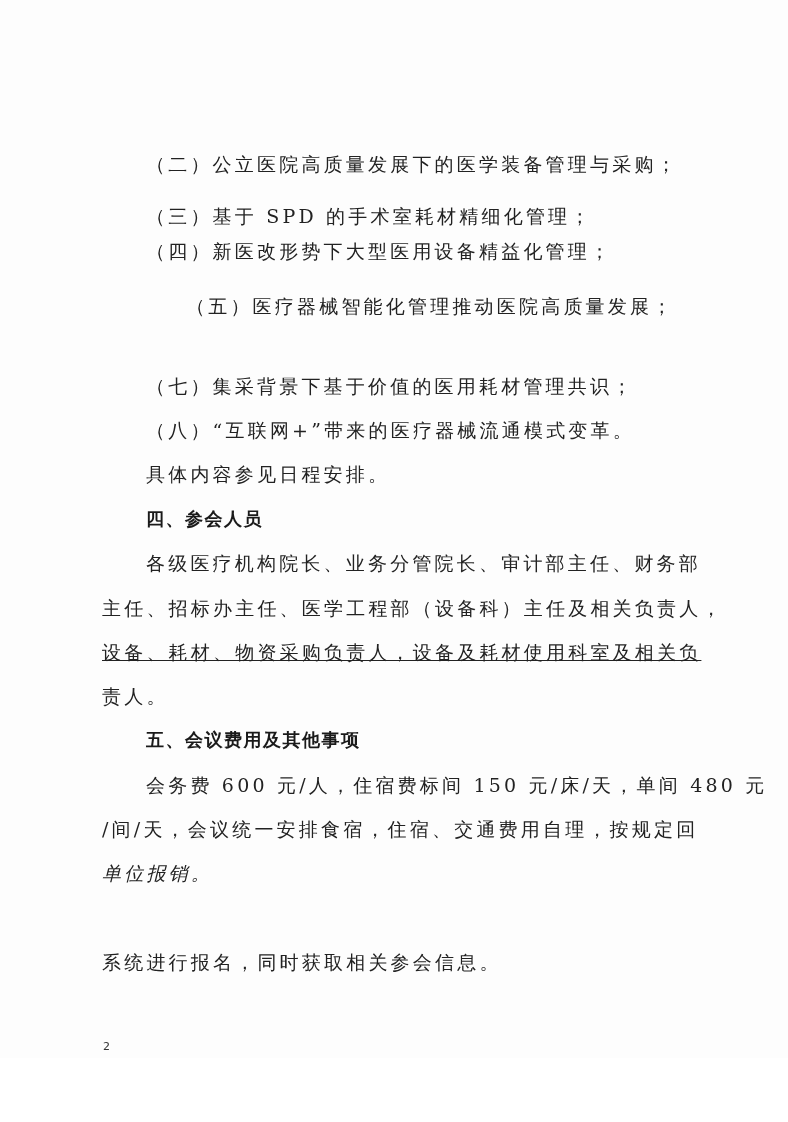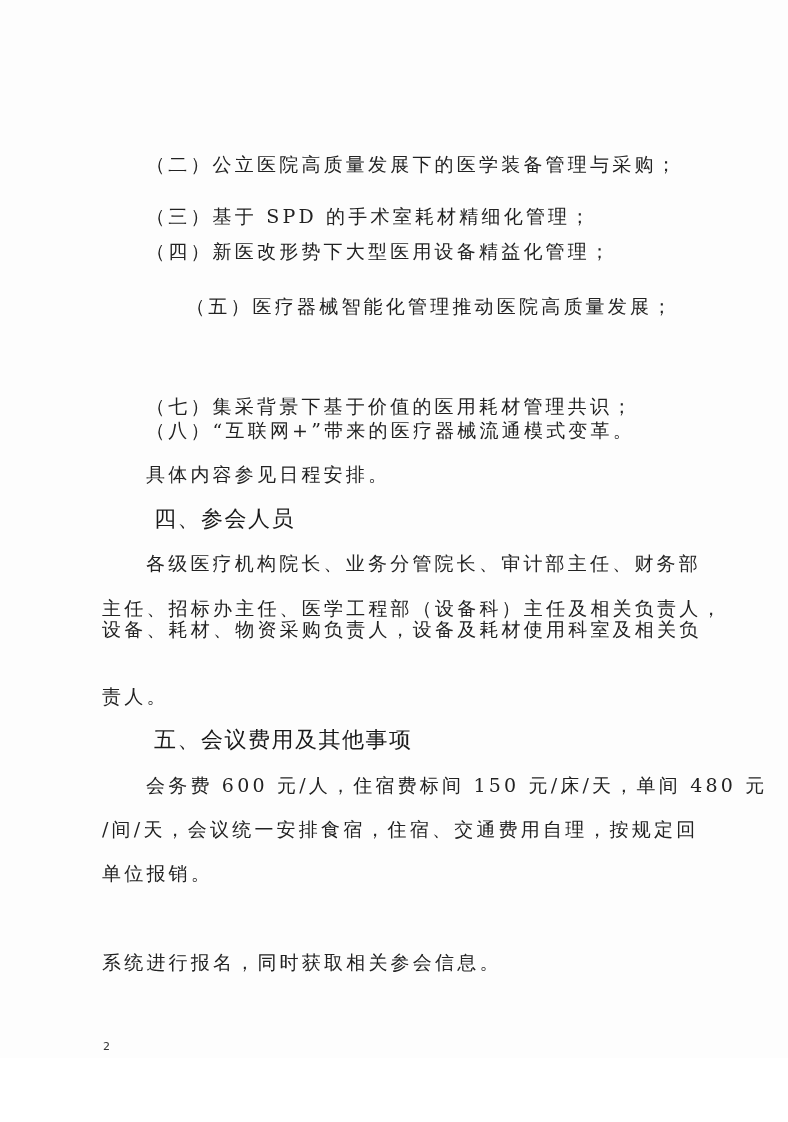--- a/index.html
+++ b/index.html
@@ -24,56 +24,55 @@
     .line {
       position: absolute;
       font-size: 19px;
       letter-spacing: 3.2px;
       white-space: nowrap;
       line-height: 24px;
     }
     .heading {
       position: absolute;
       font-family: "DejaVu Sans", "Liberation Sans", sans-serif;
-      font-weight: normal;
-      font-size: 22px;
+      font-weight: bold;
+      font-size: 18px;
       letter-spacing: 1.5px;
       white-space: nowrap;
       line-height: 24px;
       color: #1a1a1a;
-      margin-left: 8px;
     }
     .page-number {
       position: absolute;
       left: 103px;
       top: 1040px;
       font-family: "DejaVu Sans", "Liberation Sans", sans-serif;
       font-size: 11px;
       color: #333;
     }
   </style>
 </head>
 <body>
 
 <div class="page">
 
   <div class="line" style="left:146px; top:152px;">（二）公立医院高质量发展下的医学装备管理与采购；</div>
   <div class="line" style="left:146px; top:204px;">（三）基于 SPD 的手术室耗材精细化管理；</div>
   <div class="line" style="left:146px; top:224px;margin-top:15px;">（四）新医改形势下大型医用设备精益化管理；</div>
   <div class="line" style="left:146px; top:294px;margin-left:40px;">（五）医疗器械智能化管理推动医院高质量发展；</div>
-  <div class="line" style="left:146px; top:394px;">（七）集采背景下基于价值的医用耗材管理共识；</div>
+  <div class="line" style="left:146px; top:374px;">（七）集采背景下基于价值的医用耗材管理共识；</div>
   <div class="line" style="left:146px; top:418px;">（八）“互联网+”带来的医疗器械流通模式变革。</div>
   <div class="line" style="left:146px; top:462px;">具体内容参见日程安排。</div>
 
   <div class="heading" style="left:146px; top:507px;">四、参会人员</div>
   <div class="line" style="left:146px; top:551px;">各级医疗机构院长、业务分管院长、审计部主任、财务部</div>
   <div class="line" style="left:102px; top:596px;">主任、招标办主任、医学工程部（设备科）主任及相关负责人，</div>
-  <div class="line" style="left:102px; top:617px;">设备、耗材、物资采购负责人，设备及耗材使用科室及相关负</div>
+  <div class="line" style="left:102px; top:640px;text-decoration:underline;">设备、耗材、物资采购负责人，设备及耗材使用科室及相关负</div>
   <div class="line" style="left:102px; top:684px;">责人。</div>
 
   <div class="heading" style="left:146px; top:728px;">五、会议费用及其他事项</div>
   <div class="line" style="left:146px; top:773px;">会务费 600 元/人，住宿费标间 150 元/床/天，单间 480 元</div>
   <div class="line" style="left:102px; top:817px;">/间/天，会议统一安排食宿，住宿、交通费用自理，按规定回</div>
-  <div class="line" style="left:102px; top:861px;">单位报销。</div>
+  <div class="line" style="left:102px; top:861px;font-style:italic;">单位报销。</div>
   <div class="line" style="left:102px; top:950px;">系统进行报名，同时获取相关参会信息。</div>
 
   <div class="page-number">2</div>
 </div>
 
 </body></html>

